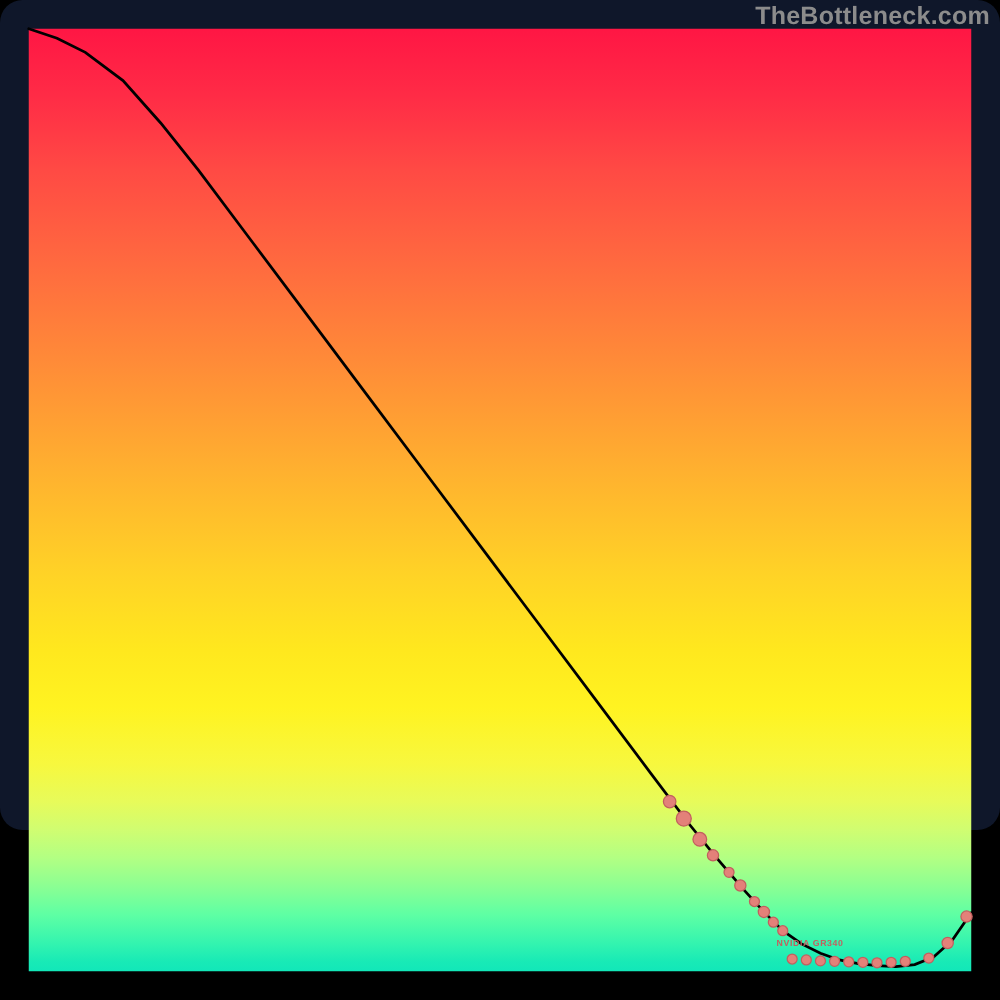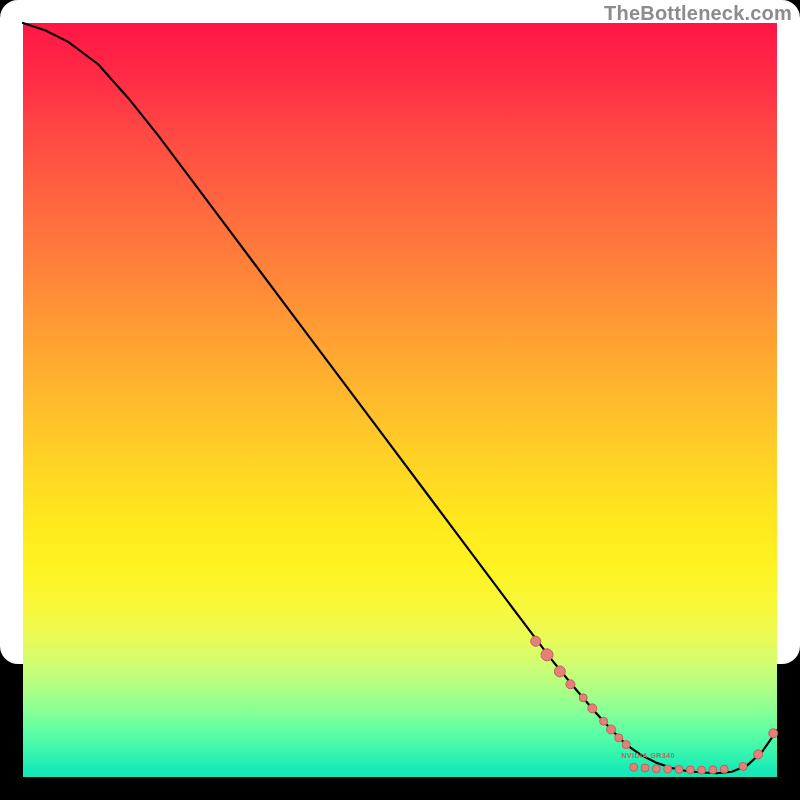--- a/index.html
+++ b/index.html
@@ -9,21 +9,21 @@
     height: 800px;
     background: #000;
     overflow: hidden;
   }
   .frame {
     position: absolute;
     left: 0;
     top: 0;
     width: 800px;
     height: 664px;
-    background: #ffffff;
+    background: #0f172a;
     border-radius: 18px;
   }
   .plot {
     position: absolute;
     left: 23px;
     top: 23px;
     width: 754px;
     height: 754px;
     background: linear-gradient(to bottom,
       #ff1644 0%,

